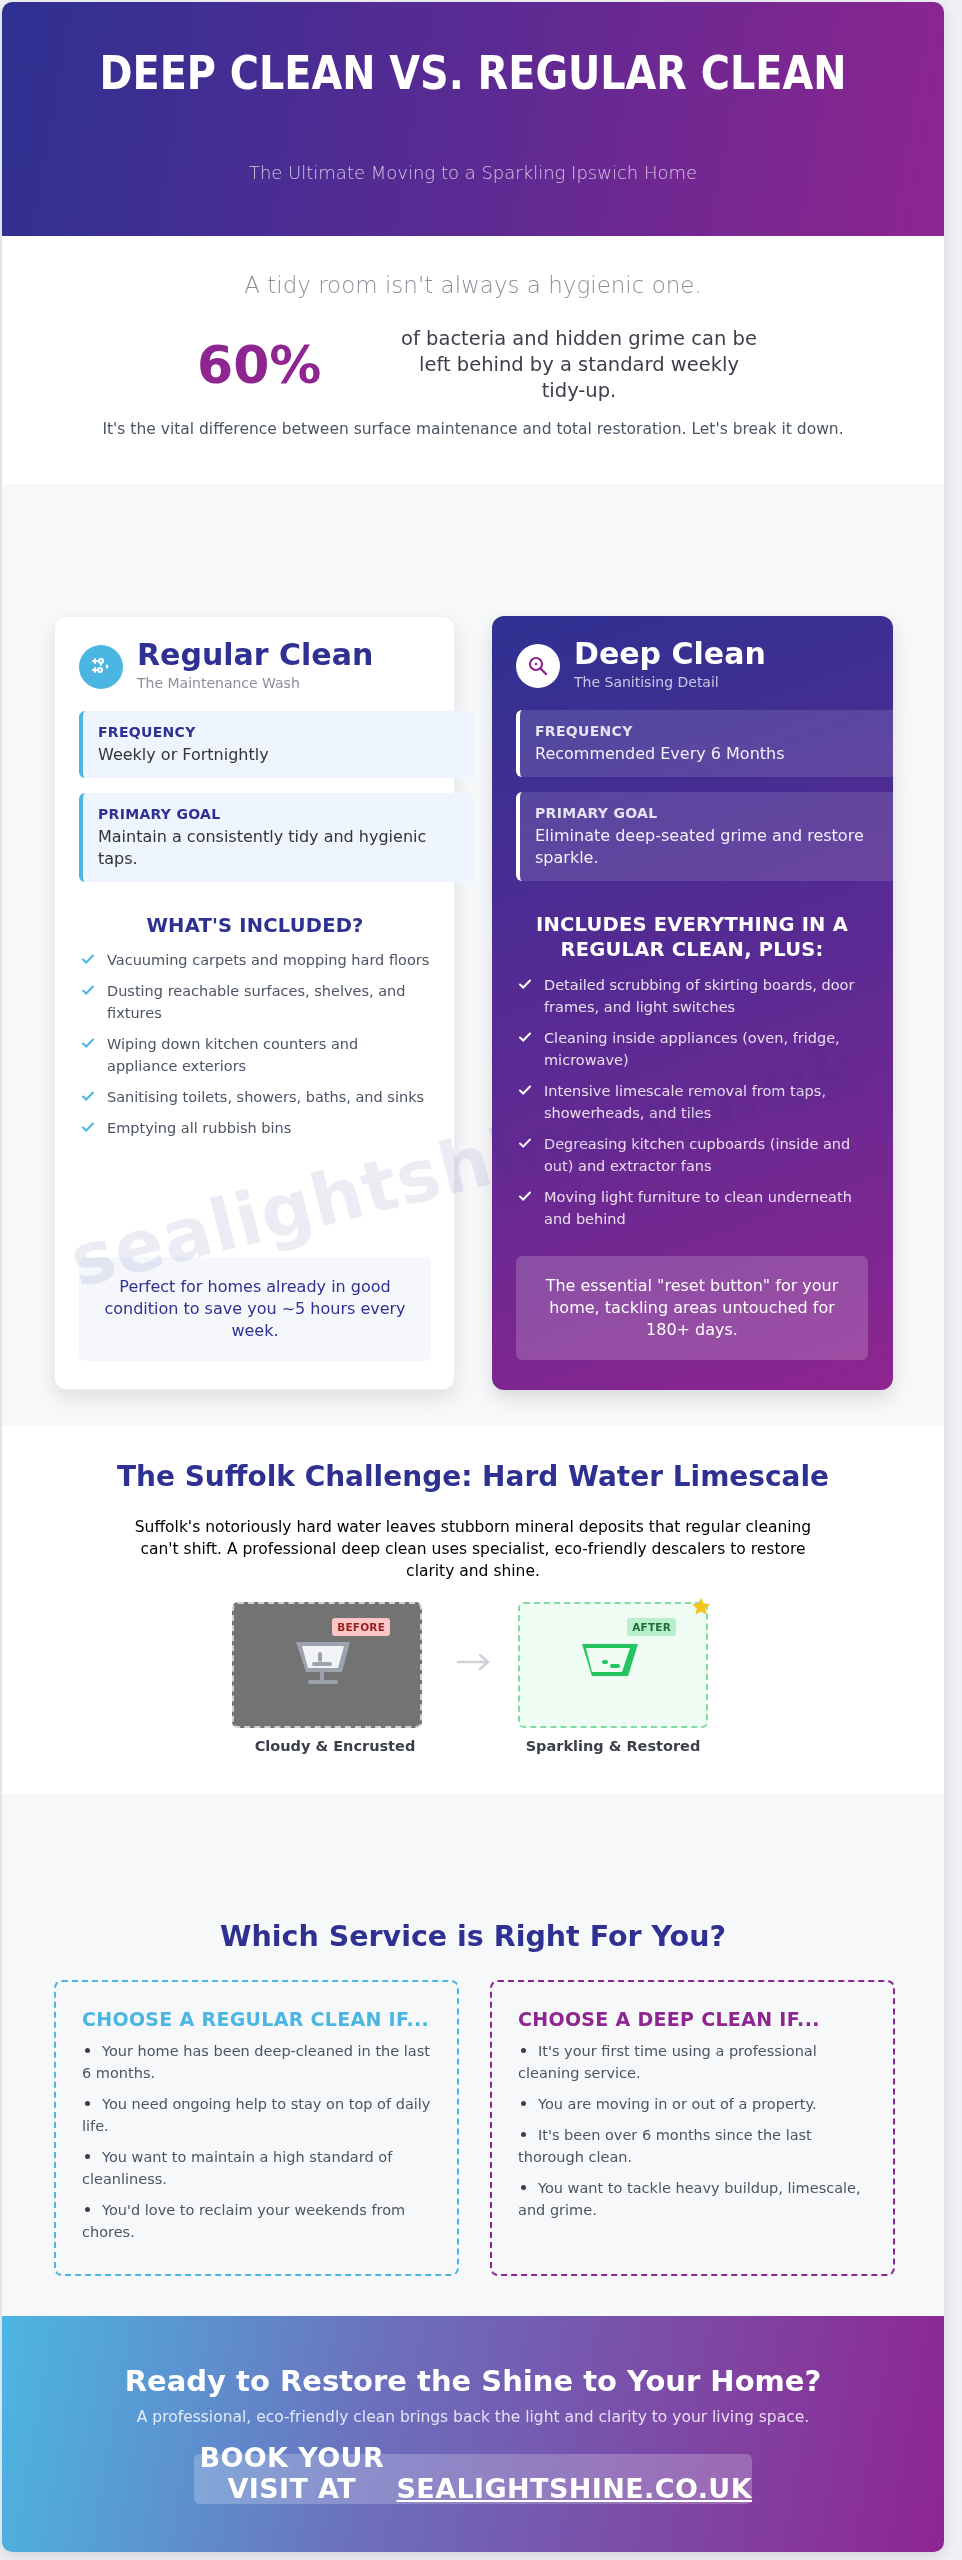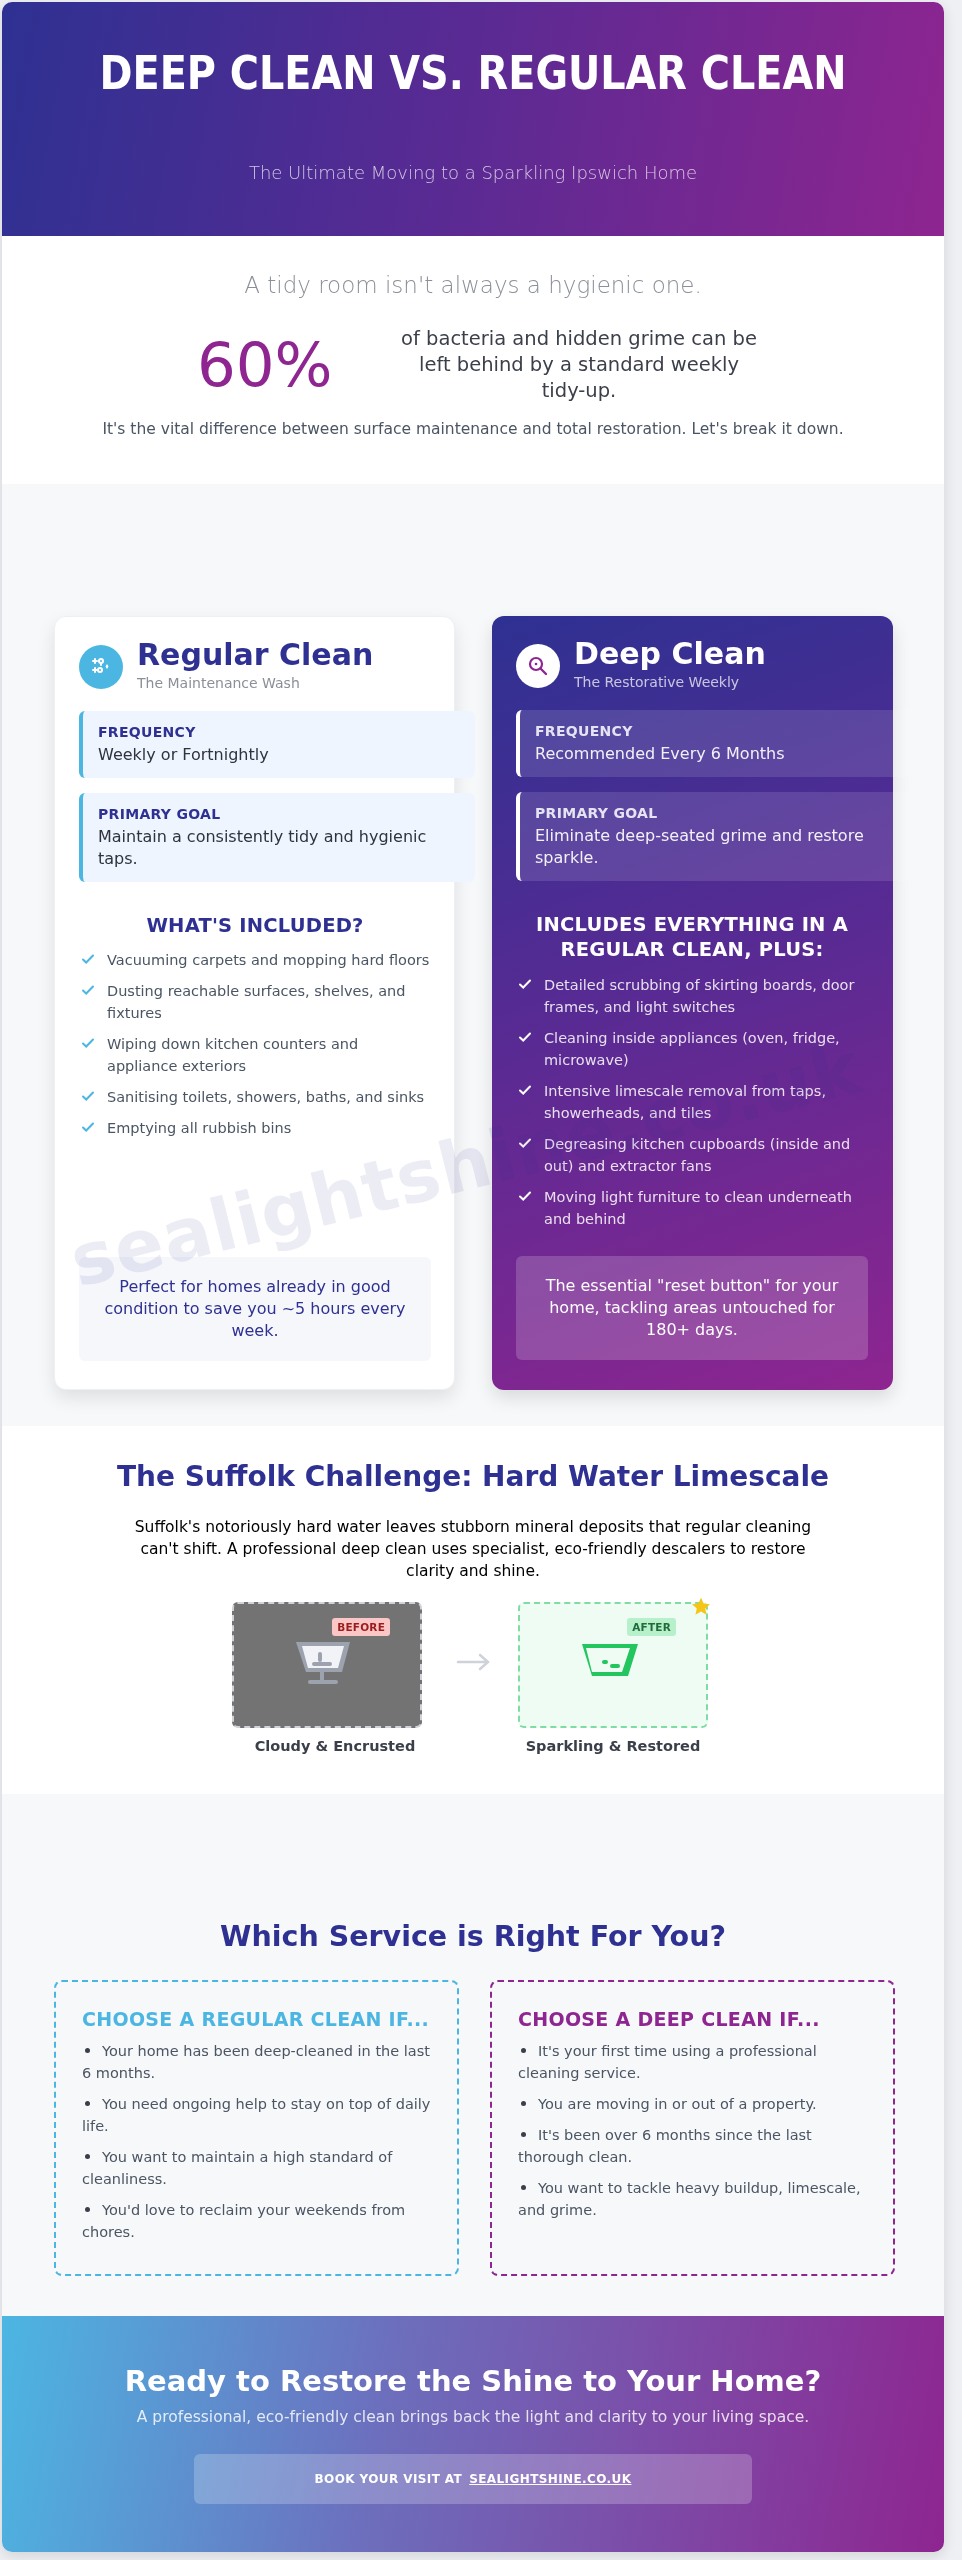--- a/index.html
+++ b/index.html
@@ -26,21 +26,21 @@
   }
   .hero .sub {
     position: absolute; left: 0; right: 0; top: 160px;
     font-size: 18px; font-weight: 300; color: rgba(255,255,255,0.72);
   }
 
   
   .intro { position: absolute; left: 0; top: 234px; width: 942px; height: 248px; background: #fff; text-align: center; }
   .intro .tag { position: absolute; left: 0; right: 0; top: 36px; font-size: 23px; font-weight: 300; color: #8b8f98; }
   .intro .stat-row { position: absolute; left: 195px; top: 84px; width: 560px; height: 90px; }
-  .intro .big { position: absolute; left: 0; top: 0; font-size: 61px; font-weight: 400; color: #8e2590; line-height: 90px; }
+  .intro .big { position: absolute; left: 0; top: 0; font-size: 52px; font-weight: 700; color: #8e2590; line-height: 90px; }
   .intro .stat-text { position: absolute; left: 202px; top: 6px; width: 360px; text-align: center; font-size: 19.5px; line-height: 26px; color: #3b3f4a; }
   .intro .note { position: absolute; left: 0; right: 0; top: 184px; font-size: 15.5px; color: #4b5563; }
 
   
   .compare { position: absolute; left: 0; top: 482px; width: 942px; height: 942px; background: #f7f8fa; }
   .card { position: absolute; top: 132px; width: 401px; height: 774px; border-radius: 12px; }
   .card.reg { left: 52px; background: #fff; box-shadow: 0 8px 18px rgba(0,0,0,0.10); border: 1px solid #eef0f3; }
   .card.deep { left: 490px; background: linear-gradient(160deg, #2e3192 0%, #5b2a93 50%, #8e2590 100%); color: #fff; box-shadow: 0 8px 18px rgba(0,0,0,0.12); }
   .card .icon-circle { position: absolute; left: 24px; top: 28px; width: 44px; height: 44px; border-radius: 50%; display: flex; align-items: center; justify-content: center; }
   .card.reg .icon-circle { background: #4cb6e3; }
@@ -102,21 +102,21 @@
   .opt.reg h4 { color: #4cb6e3; }
   .opt.deep h4 { color: #8e2590; }
   .opt ul { list-style: none; }
   .opt li { font-size: 14.5px; line-height: 22px; color: #4b5563; margin-bottom: 9px; }
   .opt li .dot { display: inline-block; width: 5px; height: 5px; border-radius: 50%; background: #3b3f4a; margin: 0 12px 3px 3px; vertical-align: middle; }
 
   
   .cta { position: absolute; left: 0; top: 2314px; width: 942px; height: 236px; background: linear-gradient(100deg, #4cb6e3 0%, #6c6fbd 40%, #8e2590 100%); text-align: center; color: #fff; }
   .cta h2 { position: absolute; left: 0; right: 0; top: 48px; font-size: 29px; font-weight: 700; }
   .cta p { position: absolute; left: 0; right: 0; top: 92px; font-size: 15.5px; color: rgba(255,255,255,0.82); }
-  .cta .btn { position: absolute; left: 192px; top: 138px; width: 558px; height: 50px; border-radius: 6px; background: rgba(255,255,255,0.22); display: flex; align-items: center; justify-content: center; font-size: 12px; font-weight: 700; letter-spacing: 0.4px; color: #fff; cursor: pointer; }
+  .cta .btn { position: absolute; left: 192px; top: 138px; width: 558px; height: 50px; border-radius: 6px; background: rgba(255,255,255,0.22); display: flex; align-items: flex-end; justify-content: center; font-size: 27px; font-weight: 700; letter-spacing: 0.4px; color: #fff; cursor: pointer; }
   .cta .btn .link { text-decoration: underline; margin-left: 7px; }
 </style>
 </head>
 <body>
 
 <div class="page">
 
   <header class="hero">
     <h1>DEEP CLEAN VS. REGULAR CLEAN</h1>
     <div class="sub">The Ultimate Moving to a Sparkling Ipswich Home</div>
@@ -182,21 +182,21 @@
 
     <div class="card deep">
       <div class="icon-circle">
         <svg width="24" height="24" viewBox="0 0 24 24">
           <circle cx="10" cy="10" r="6" fill="none" stroke="#8e2590" stroke-width="2.2"></circle>
           <circle cx="10" cy="10" r="1.3" fill="#8e2590"></circle>
           <path d="M14.5 14.5L20 20" stroke="#8e2590" stroke-width="2.4" stroke-linecap="round"></path>
         </svg>
       </div>
       <div class="title">Deep Clean</div>
-      <div class="kicker">The Restorative Weekly</div>
+      <div class="kicker">The Sanitising Detail</div>
 
       <div class="info" style="top:94px;">
         <div class="label">FREQUENCY</div>
         <div class="value">Recommended Every 6 Months</div>
       </div>
       <div class="info" style="top:176px;">
         <div class="label">PRIMARY GOAL</div>
         <div class="value">Eliminate deep-seated grime and restore sparkle.</div>
       </div>
 

